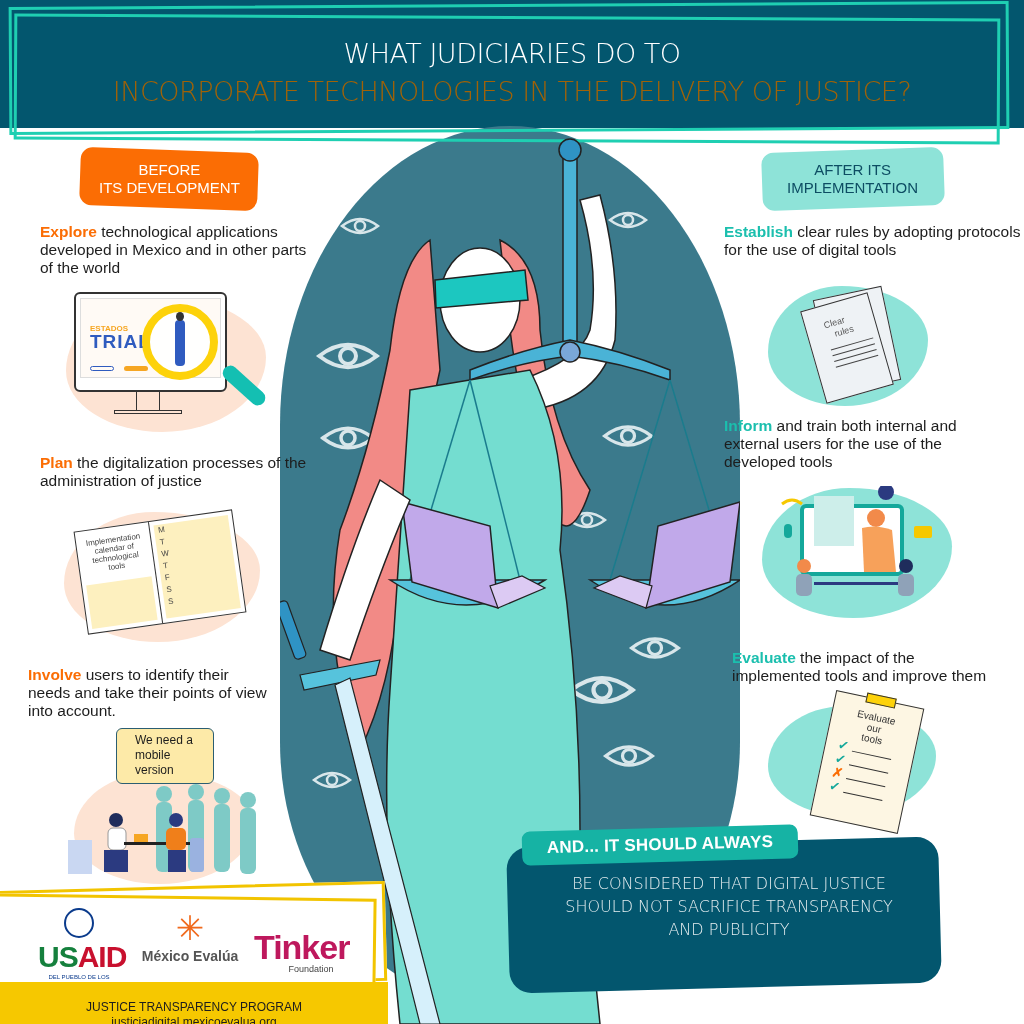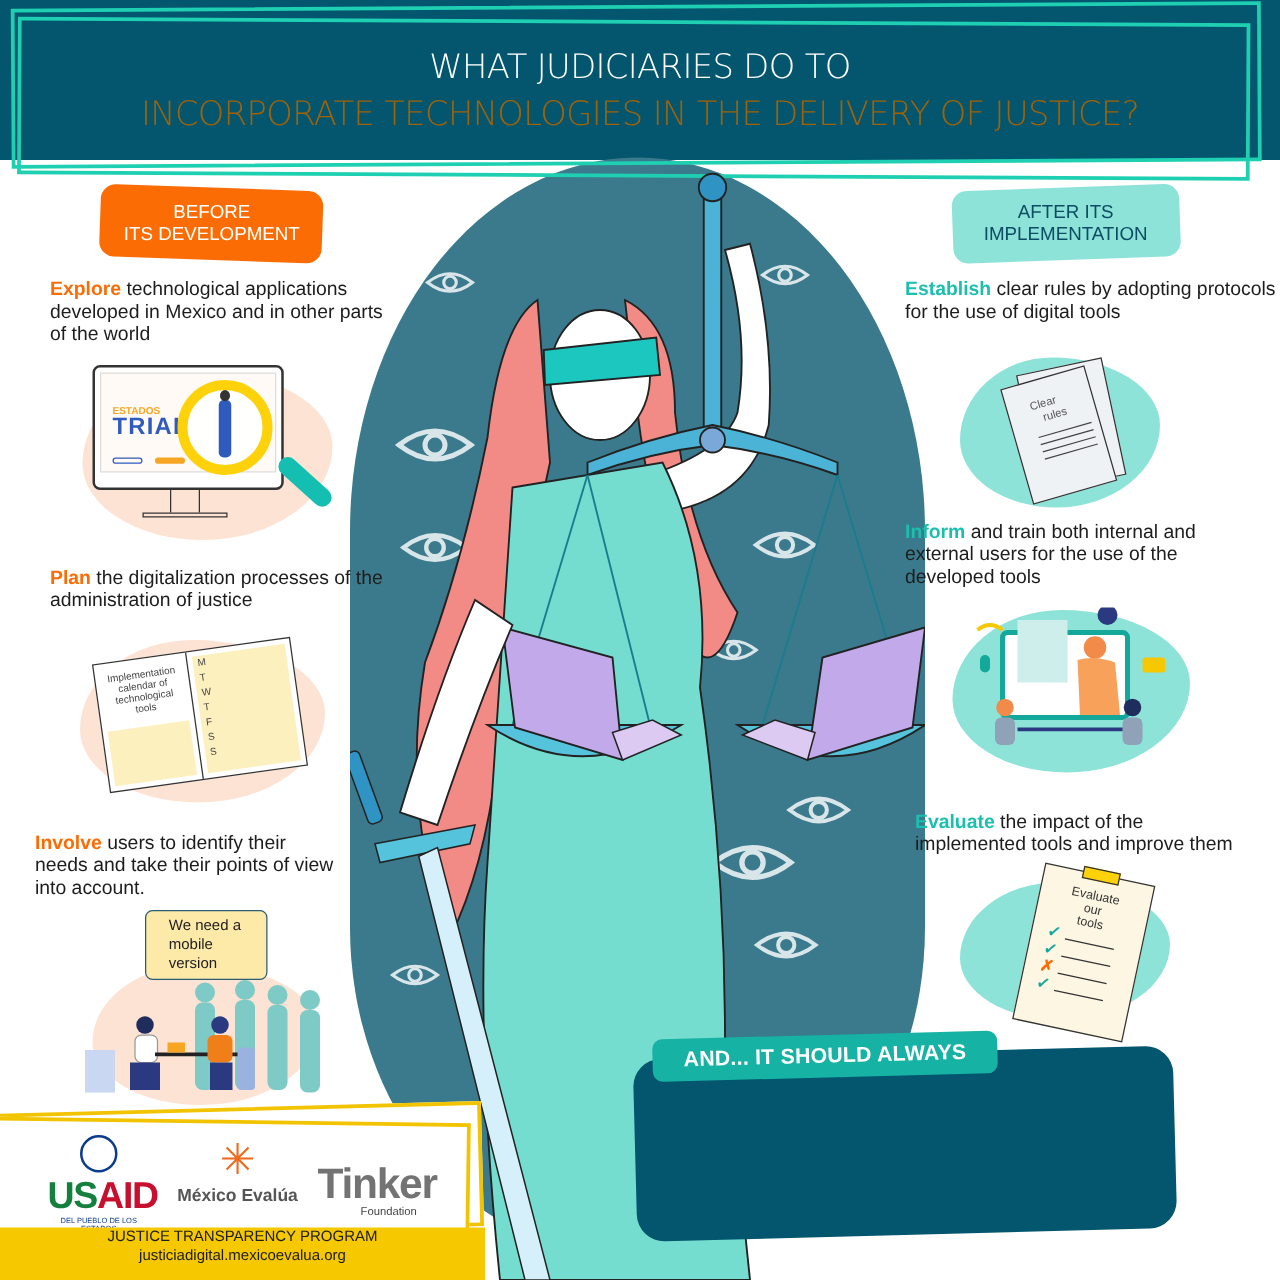--- a/index.html
+++ b/index.html
@@ -28,28 +28,28 @@
   .blob{position:absolute;border-radius:46% 54% 52% 48%/55% 45% 55% 45%}
   .blob.peach{background:#fde3d3}
   .blob.mint{background:#8ee3d8}
 
   .closing{position:absolute;left:508px;top:842px;width:432px;height:146px;background:#03566e;border-radius:22px;transform:rotate(-1.5deg)}
   .closing-tag{position:absolute;left:522px;top:828px;width:276px;height:34px;background:#16b3a4;border-radius:8px;transform:rotate(-1.5deg);display:flex;align-items:center;justify-content:center}
   .closing-tag span{color:#fff;font-weight:bold;font-size:17px;letter-spacing:0.2px}
   .closing-text{position:absolute;left:520px;top:872px;width:418px;text-align:center;color:#e6eef0;font-size:16px;line-height:23px;font-family:"DejaVu Sans",sans-serif;font-weight:300}
 
   .footer-card{position:absolute;background:#fff;border:3px solid #f2c400}
-  .footer-bar{position:absolute;left:0;top:982px;width:388px;height:42px;background:#f6c800;text-align:center;padding-top:0}
+  .footer-bar{position:absolute;left:0;top:982px;width:388px;height:42px;background:#f6c800;text-align:center;padding-top:18px}
   .footer-bar div{font-size:12px;line-height:15px;color:#1d1d1d}
   .logo{position:absolute}
   .usaid-word{font-weight:bold;font-size:30px;letter-spacing:-1px}
   .usaid-word .us{color:#15803d}.usaid-word .aid{color:#c8102e}
   .usaid-sub{font-size:6px;color:#0b3b8c;text-align:center;line-height:7px}
   .mx-name{font-size:14px;font-weight:bold;color:#555}
-  .tinker{font-size:34px;font-weight:bold;color:#737373;letter-spacing:-1px;line-height:34px}
+  .tinker{font-size:34px;font-weight:bold;color:#be185d;letter-spacing:-1px;line-height:34px}
   .tinker-sub{font-size:9px;color:#444;text-align:center}
 </style>
 </head>
 <body>
 
 <div class="page">
 
   <div class="header"></div>
   <div class="oval"></div>
   <div class="frame f1"></div>
@@ -288,20 +288,25 @@
       <div style="color:#14a89b">✓ <span style="display:inline-block;width:40px;border-top:1px solid #333"></span></div>
       <div style="color:#fb6d04">✗ <span style="display:inline-block;width:40px;border-top:1px solid #333"></span></div>
       <div style="color:#14a89b">✓ <span style="display:inline-block;width:40px;border-top:1px solid #333"></span></div>
     </div>
   </div>
 
   <div class="closing"></div>
   <div class="closing-tag">
     <span>AND... IT SHOULD ALWAYS</span>
   </div>
+  <div class="closing-text">
+    <div>BE CONSIDERED THAT DIGITAL JUSTICE</div>
+    <div>SHOULD NOT SACRIFICE TRANSPARENCY</div>
+    <div>AND PUBLICITY</div>
+  </div>
 
   <div class="footer-card" style="left:-6px;top:886px;width:392px;height:100px;transform:rotate(-1.5deg)"></div>
   <div class="footer-card" style="left:-6px;top:896px;width:382px;height:92px;transform:rotate(0.8deg)"></div>
 
   <div class="logo" style="left:38px;top:908px;width:82px;text-align:center">
     <div style="width:30px;height:30px;margin:0 auto 2px;border-radius:50%;border:2px solid #0b3b8c;background:#fff"></div>
     <div class="usaid-word"><span class="us">US</span><span class="aid">AID</span></div>
     <div class="usaid-sub">DEL PUEBLO DE LOS ESTADOS</div>
     <div class="usaid-sub">UNIDOS DE AMÉRICA</div>
   </div>

